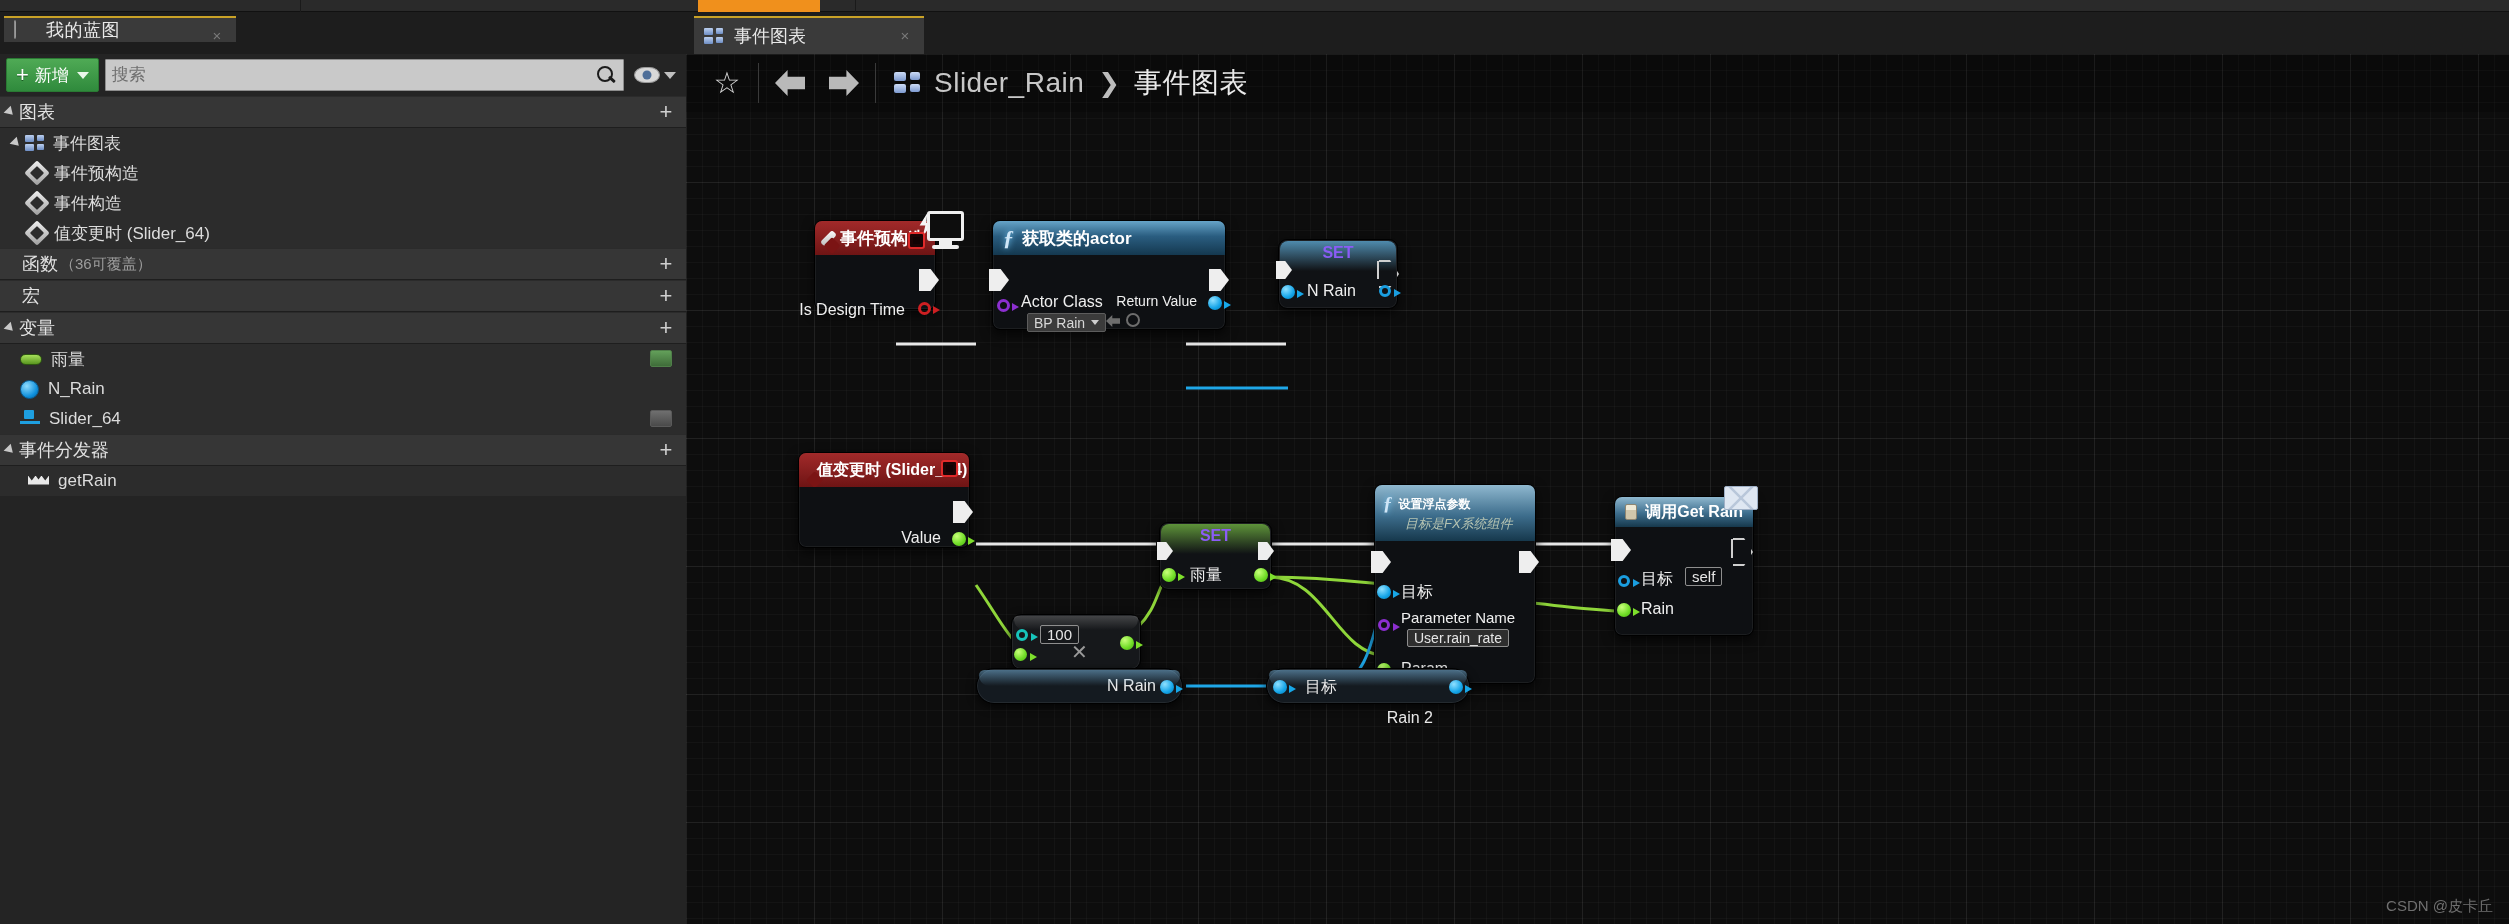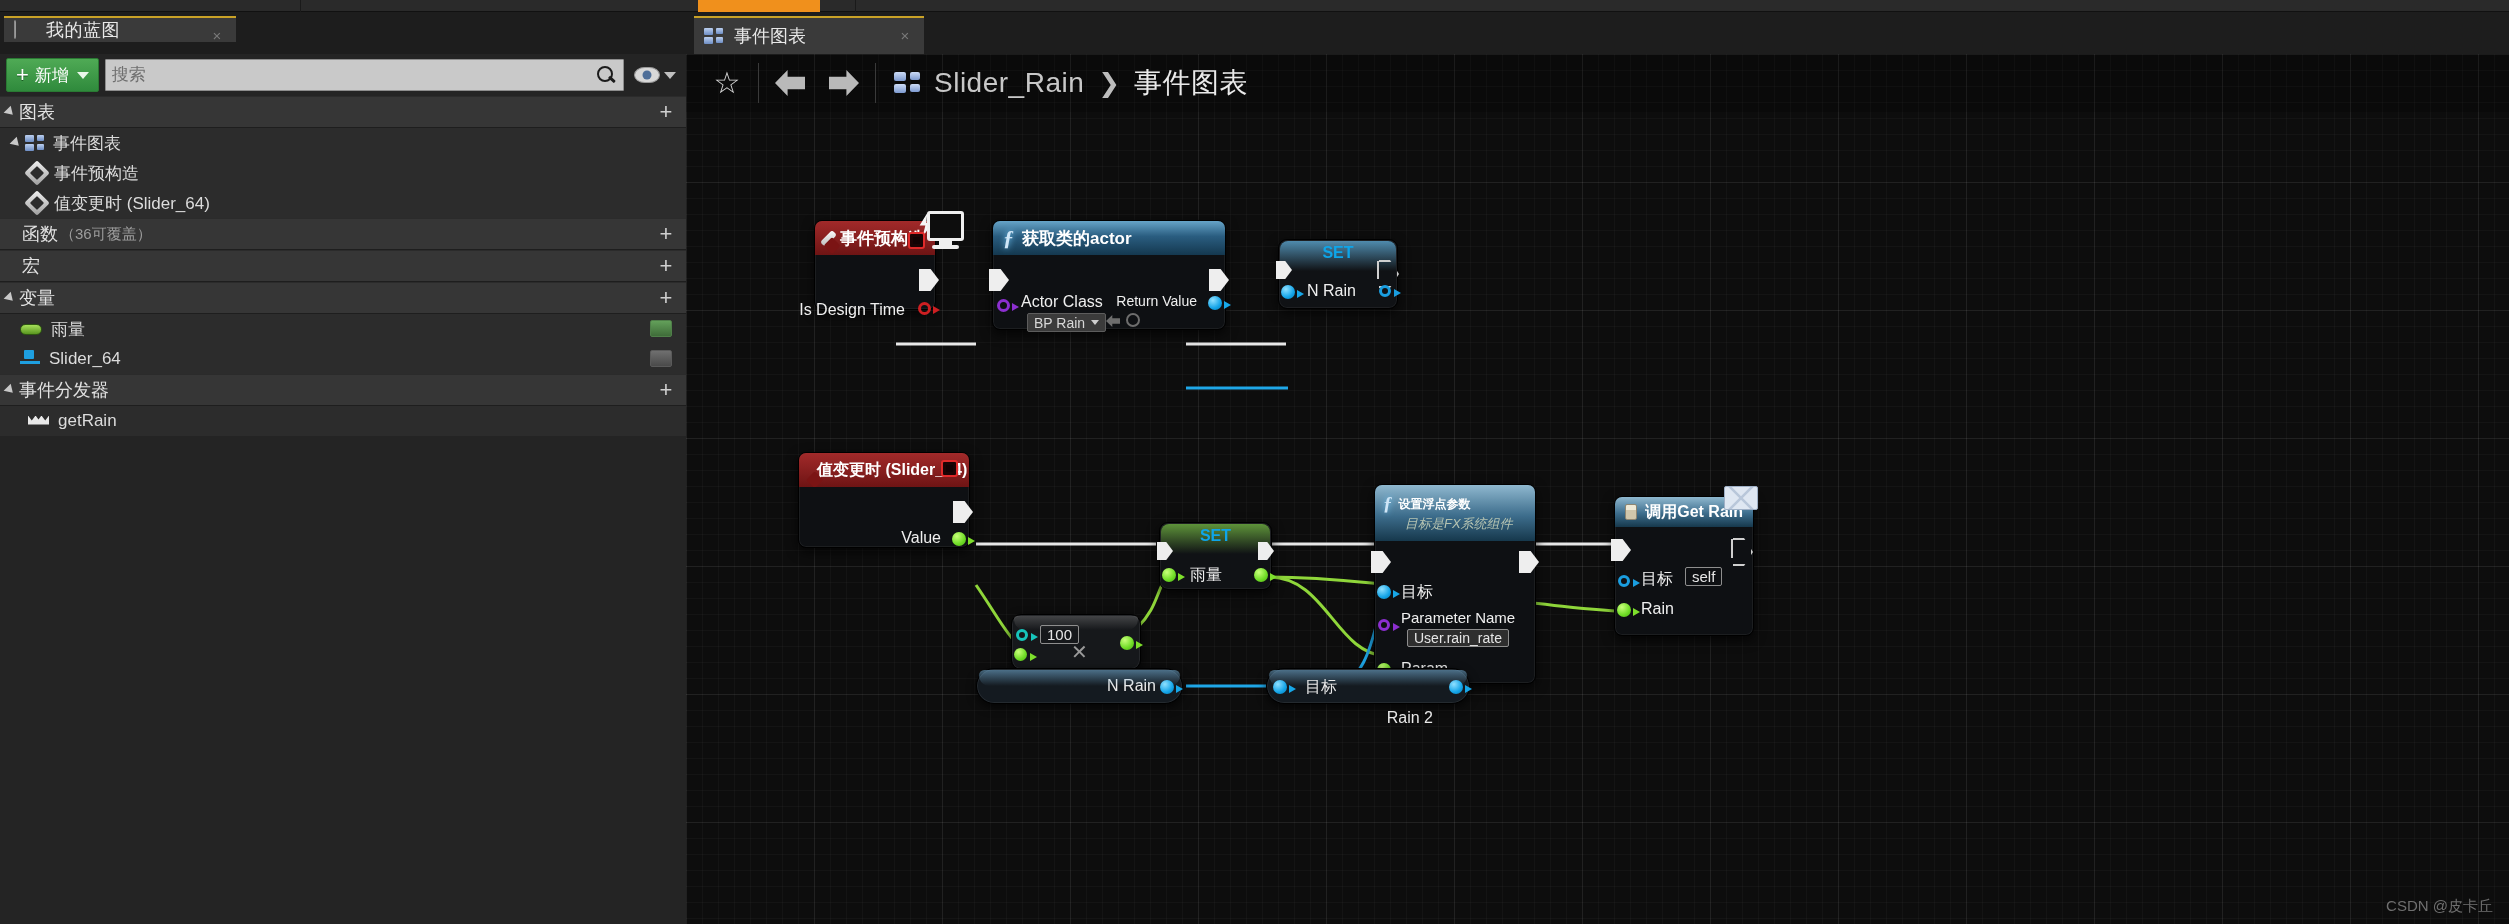--- a/index.html
+++ b/index.html
@@ -263,21 +263,21 @@
   .node-head .sub { font-size: 16px; font-weight: normal; font-style: italic; color: #b6c4b2; }
   .node-body { position: relative; padding: 8px 0 10px 0; }
 
   .node-set {
     position: absolute; border-radius: 9px; border: 1px solid #000;
     background: #101215;
     box-shadow: 0 0 0 1px rgba(255,255,255,0.06) inset, 0 4px 12px rgba(0,0,0,0.7);
   }
   .set-title {
     position: absolute; left: 0; right: 0; top: 4px; text-align: center;
-    color: #0ea5e9; font-size: 19px; font-weight: bold;
+    color: #8b5cf6; font-size: 19px; font-weight: bold;
   }
   .set-sheen {
     position: absolute; left: 1px; right: 1px; top: 1px; height: 30px; border-radius: 8px 8px 0 0;
   }
   .set-sheen.blue { background: linear-gradient(180deg,rgba(90,160,200,.85),rgba(20,50,70,0)); }
   .set-sheen.green { background: linear-gradient(180deg,rgba(120,190,70,.75),rgba(25,50,15,0)); }
 
   .pill-node {
     position: absolute; border-radius: 22px; border: 1px solid #000;
     background: #141a20; display: flex; align-items: center;
@@ -478,20 +478,24 @@
             <i></i>
           </span>
         <span class="lbl">事件图表</span>
       </div>
       <div class="item-row">
         <span class="diamond-ico"></span>
         <span class="lbl">事件预构造</span>
       </div>
       <div class="item-row">
         <span class="diamond-ico"></span>
+        <span class="lbl">事件构造</span>
+      </div>
+      <div class="item-row">
+        <span class="diamond-ico"></span>
         <span class="lbl">值变更时 (Slider_64)</span>
       </div>
 
       <div class="cat-row" style="padding-left:22px;">
         <span class="cat-label">函数</span>
         <span class="cat-sub">（36可覆盖）</span>
         <span class="plus-btn">+</span>
       </div>
 
       <div class="cat-row" style="padding-left:22px;">
@@ -501,20 +505,24 @@
 
       <div class="cat-row">
         <span class="twisty"></span>
         <span class="cat-label">变量</span>
         <span class="plus-btn">+</span>
       </div>
       <div class="item-row" style="padding-left:20px;">
         <span class="var-pill"></span>
         <span class="lbl">雨量</span>
         <span class="row-badge"></span>
+      </div>
+      <div class="item-row" style="padding-left:20px;">
+        <span class="var-sphere"></span>
+        <span class="lbl">N_Rain</span>
       </div>
       <div class="item-row" style="padding-left:20px;">
         <span class="var-widget"></span>
         <span class="lbl">Slider_64</span>
         <span class="row-badge gray"></span>
       </div>
 
       <div class="cat-row">
         <span class="twisty"></span>
         <span class="cat-label">事件分发器</span>

